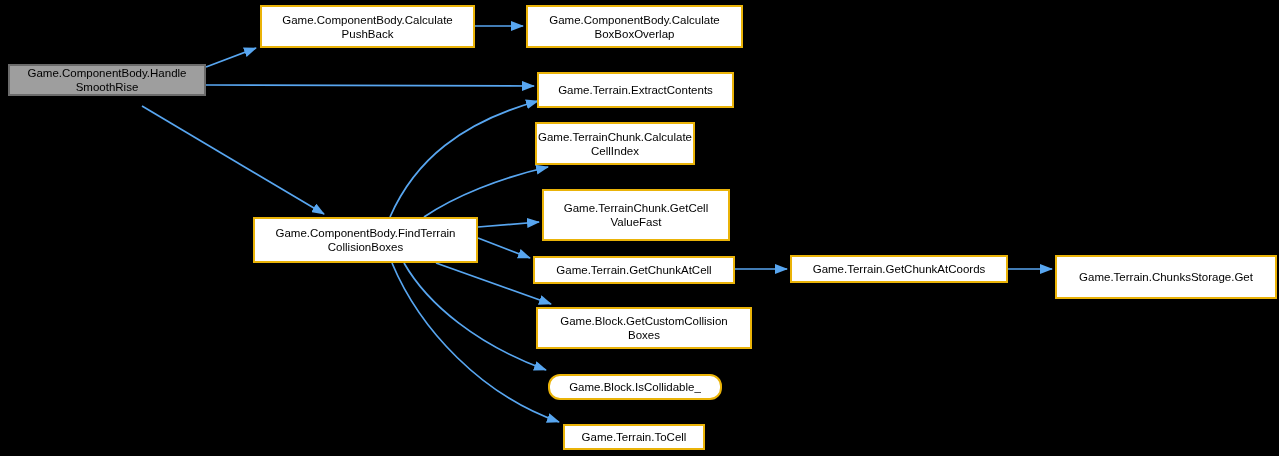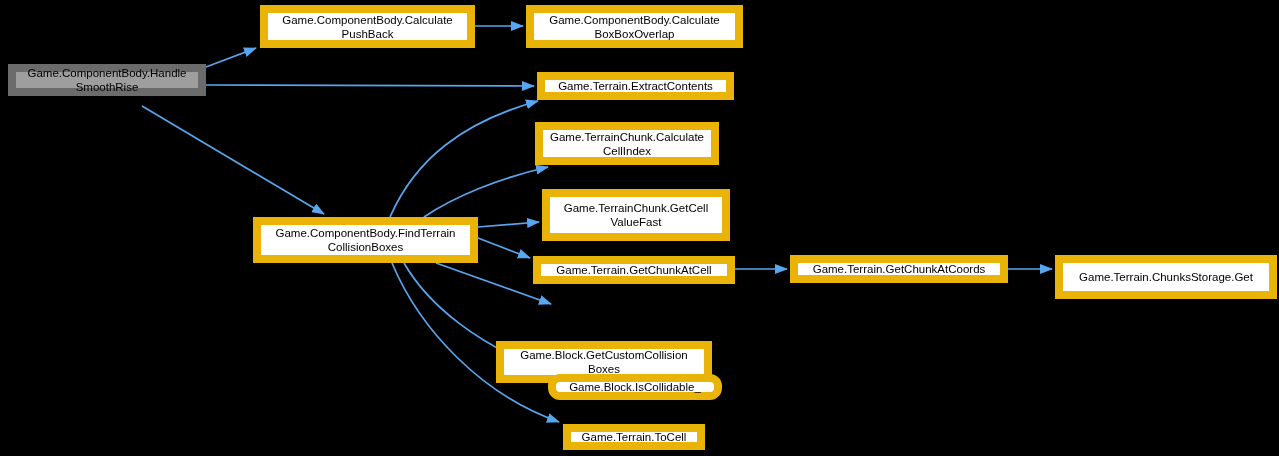--- a/index.html
+++ b/index.html
@@ -8,21 +8,21 @@
     width:1279px;height:456px;
     background:#000000;
     font-family:"Liberation Sans","DejaVu Sans",sans-serif;
     overflow:hidden;
   }
   .edges{position:absolute;left:0;top:0;width:1279px;height:456px;}
   .node{
     position:absolute;
     box-sizing:border-box;
     background:#ffffff;
-    border:8px solid #eab308;
+    border:2px solid #eab308;
     color:#000000;
     display:flex;align-items:center;justify-content:center;
     text-align:center;
     font-size:11.5px;line-height:14px;
     white-space:pre-line;
     cursor:pointer;
   }
   .node.focus{
     background:#9e9e9e;
     border-color:#6b6b6b;
@@ -58,37 +58,37 @@
 
   <div class="node focus" style="left:8px;top:64px;width:198px;height:32px;">Game.ComponentBody.Handle
 SmoothRise</div>
 
   <div class="node" style="left:260px;top:5px;width:215px;height:43px;">Game.ComponentBody.Calculate
 PushBack</div>
 
   <div class="node" style="left:526px;top:5px;width:217px;height:43px;">Game.ComponentBody.Calculate
 BoxBoxOverlap</div>
 
-  <div class="node" style="left:537px;top:72px;width:197px;height:28px;">Game.Terrain.ExtractContents</div>
+  <div class="node" style="left:537px;top:72px;width:197px;height:36px;">Game.Terrain.ExtractContents</div>
 
-  <div class="node" style="left:535px;top:122px;width:184px;height:43px;">Game.TerrainChunk.Calculate
+  <div class="node" style="left:535px;top:122px;width:160px;height:43px;">Game.TerrainChunk.Calculate
 CellIndex</div>
 
   <div class="node" style="left:542px;top:189px;width:188px;height:52px;">Game.TerrainChunk.GetCell
 ValueFast</div>
 
   <div class="node" style="left:253px;top:217px;width:225px;height:46px;">Game.ComponentBody.FindTerrain
 CollisionBoxes</div>
 
   <div class="node" style="left:533px;top:256px;width:202px;height:28px;">Game.Terrain.GetChunkAtCell</div>
 
   <div class="node" style="left:790px;top:255px;width:218px;height:28px;">Game.Terrain.GetChunkAtCoords</div>
 
   <div class="node" style="left:1055px;top:255px;width:222px;height:44px;">Game.Terrain.ChunksStorage.Get</div>
 
-  <div class="node" style="left:496px;top:307px;width:216px;height:42px;margin-top:34px;">Game.Block.GetCustomCollision
+  <div class="node" style="left:536px;top:307px;width:216px;height:42px;">Game.Block.GetCustomCollision
 Boxes</div>
 
   <div class="node" style="left:548px;top:374px;width:174px;height:26px;border-radius:12px;">Game.Block.IsCollidable_</div>
 
   <div class="node" style="left:563px;top:424px;width:142px;height:26px;">Game.Terrain.ToCell</div>
 
 </div>
 
 </body></html>

